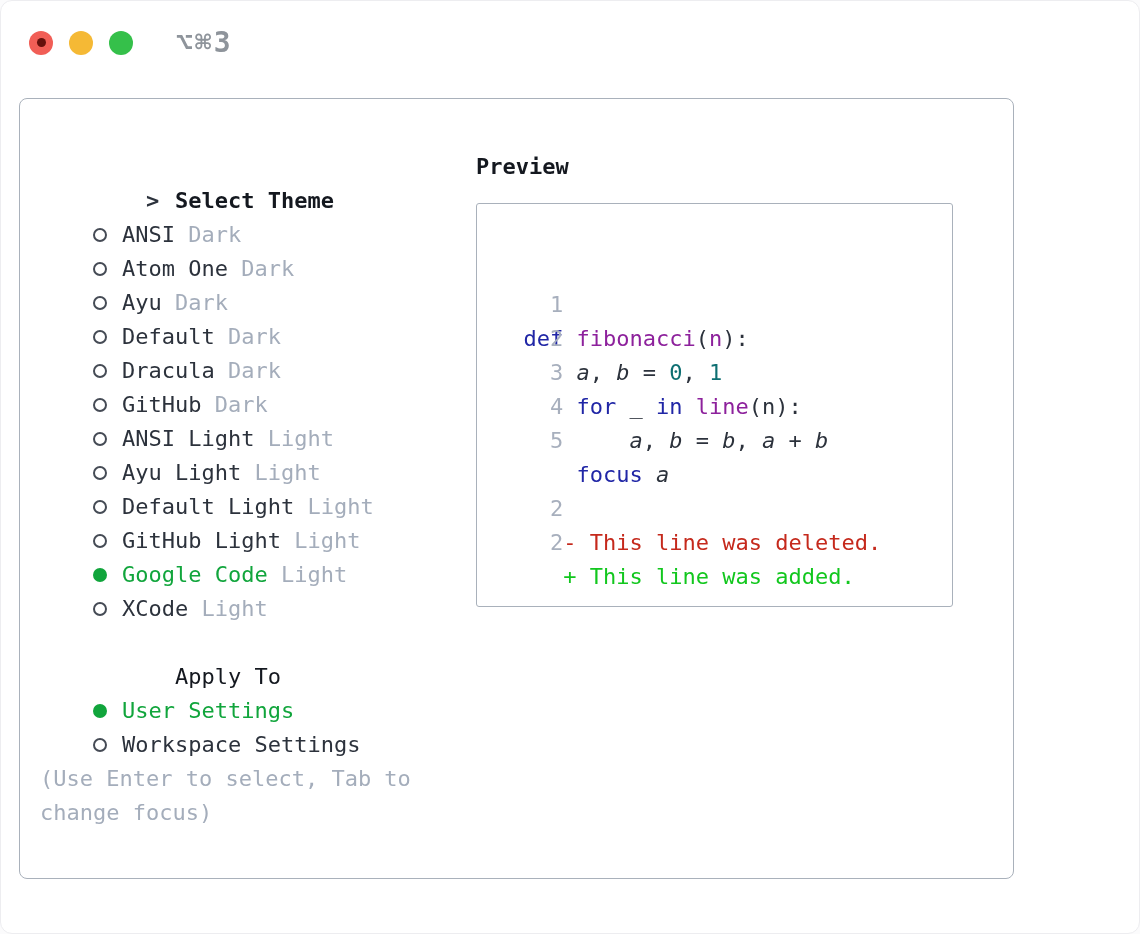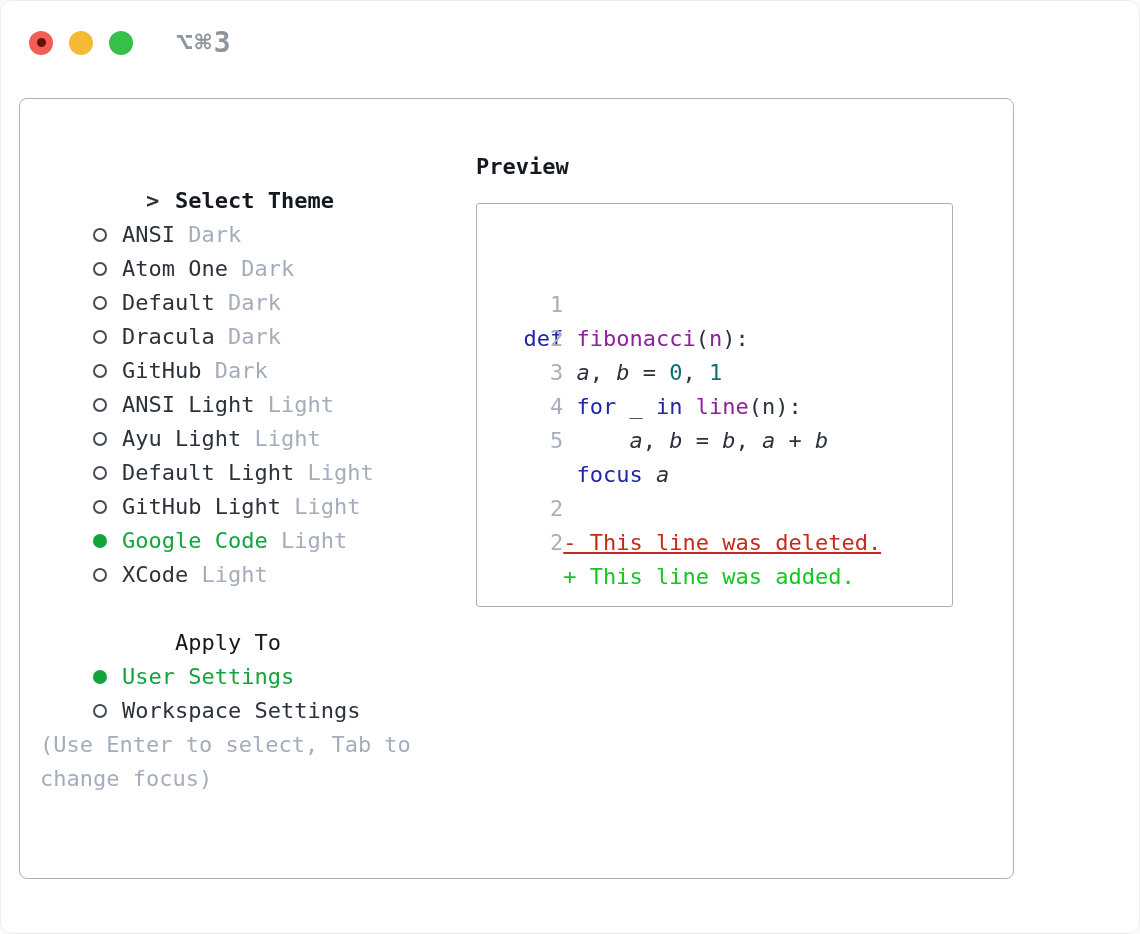--- a/index.html
+++ b/index.html
@@ -54,21 +54,21 @@
     padding:50px 0 16px 20px; overflow:hidden;
   }
   .pline { height:34px; line-height:34px; font-size:22px; white-space:pre; }
   .lnum { display:inline-block; width:14px; margin-right:13px; color:var(--line-number); }
   .tk-p   { color:var(--text); }
   .tk-k   { color:var(--keyword); }
   .tk-f   { color:var(--function); }
   .tk-l   { color:var(--literal); }
   .tk-v   { color:var(--text); font-style:italic; }
   .tk-ctx { color:var(--context); }
-  .tk-del { color:var(--deleted);text-decoration:underline; }
+  .tk-del { color:var(--deleted); }
   .tk-add { color:var(--added); }
 </style>
 </head>
 <body>
 
 <div class="window">
 
   <div class="titlebar">
     <button class="light red">
       <span class="dot"></span>
@@ -86,20 +86,23 @@
       </div>
       <div id="theme-list">
   <div class="row option">
     <span class="bullet-col"><span class="radio"></span></span><span class="opt-name">ANSI </span><span class="opt-tag">Dark</span>
   </div>
 
   <div class="row option">
     <span class="bullet-col"><span class="radio"></span></span><span class="opt-name">Atom One </span><span class="opt-tag">Dark</span>
   </div>
 
+  <div class="row option">
+    <span class="bullet-col"><span class="radio"></span></span><span class="opt-name">Ayu </span><span class="opt-tag">Dark</span>
+  </div>
 
   <div class="row option">
     <span class="bullet-col"><span class="radio"></span></span><span class="opt-name">Default </span><span class="opt-tag">Dark</span>
   </div>
 
   <div class="row option">
     <span class="bullet-col"><span class="radio"></span></span><span class="opt-name">Dracula </span><span class="opt-tag">Dark</span>
   </div>
 
   <div class="row option">

